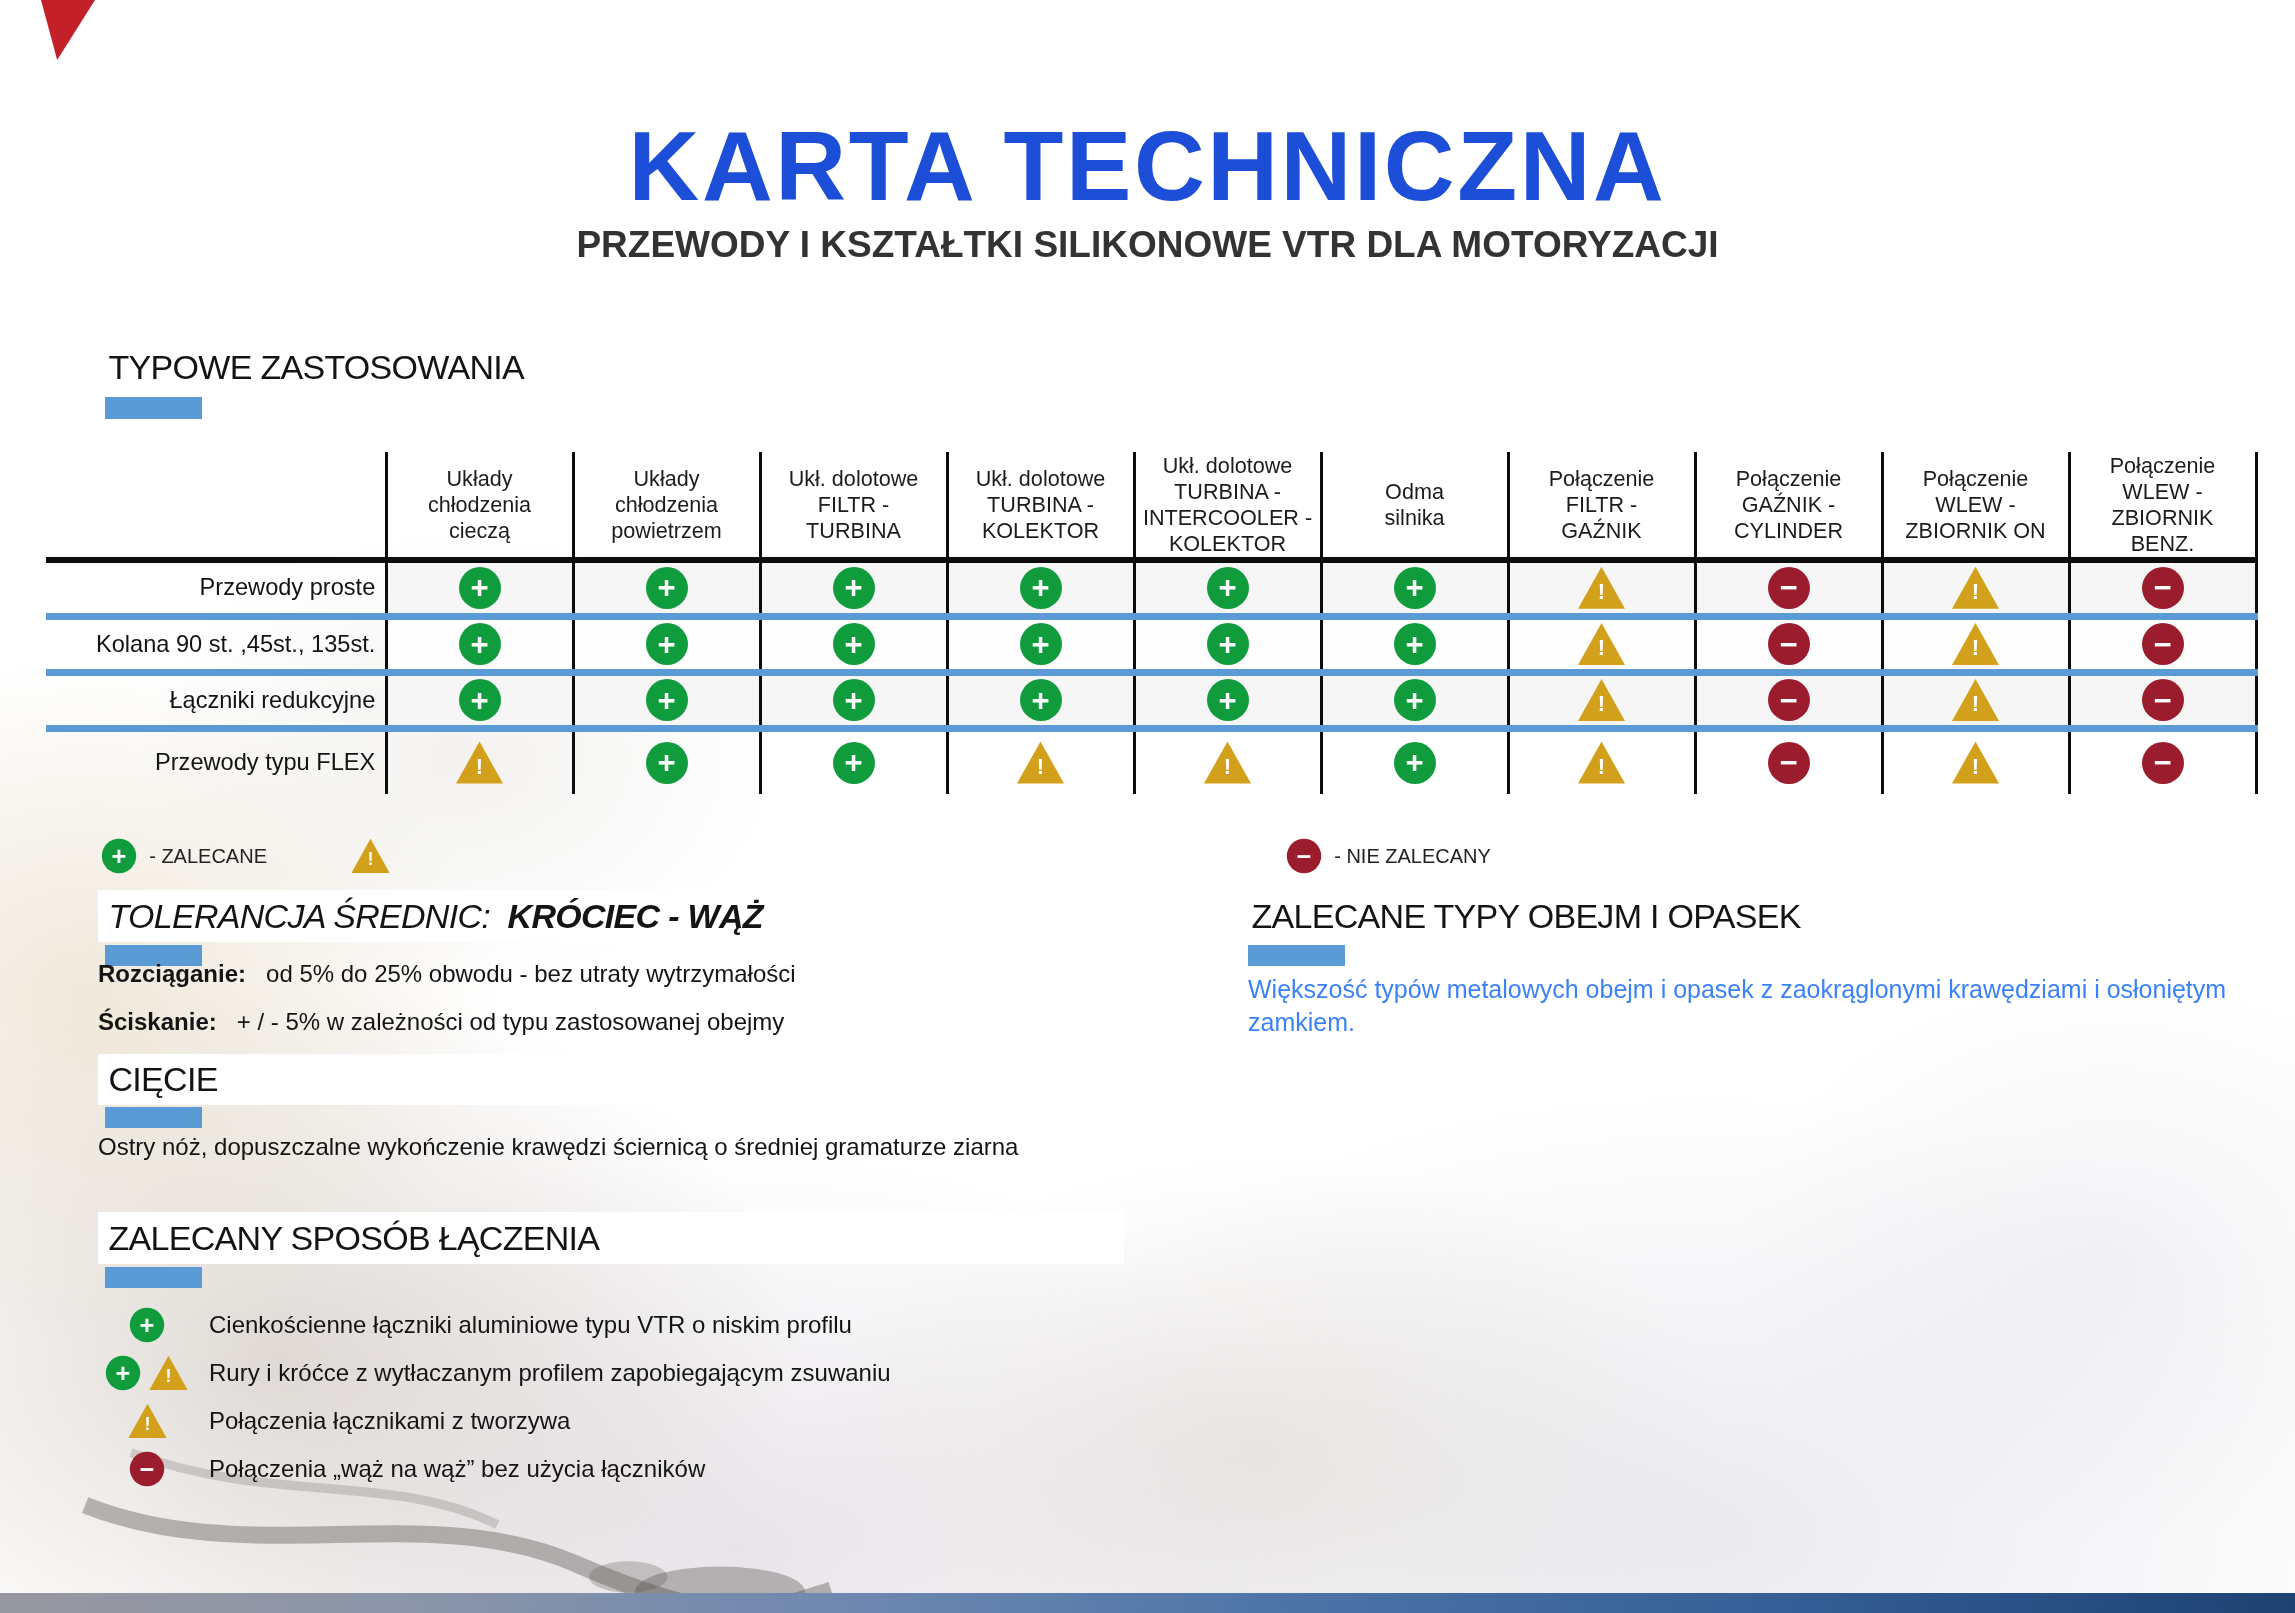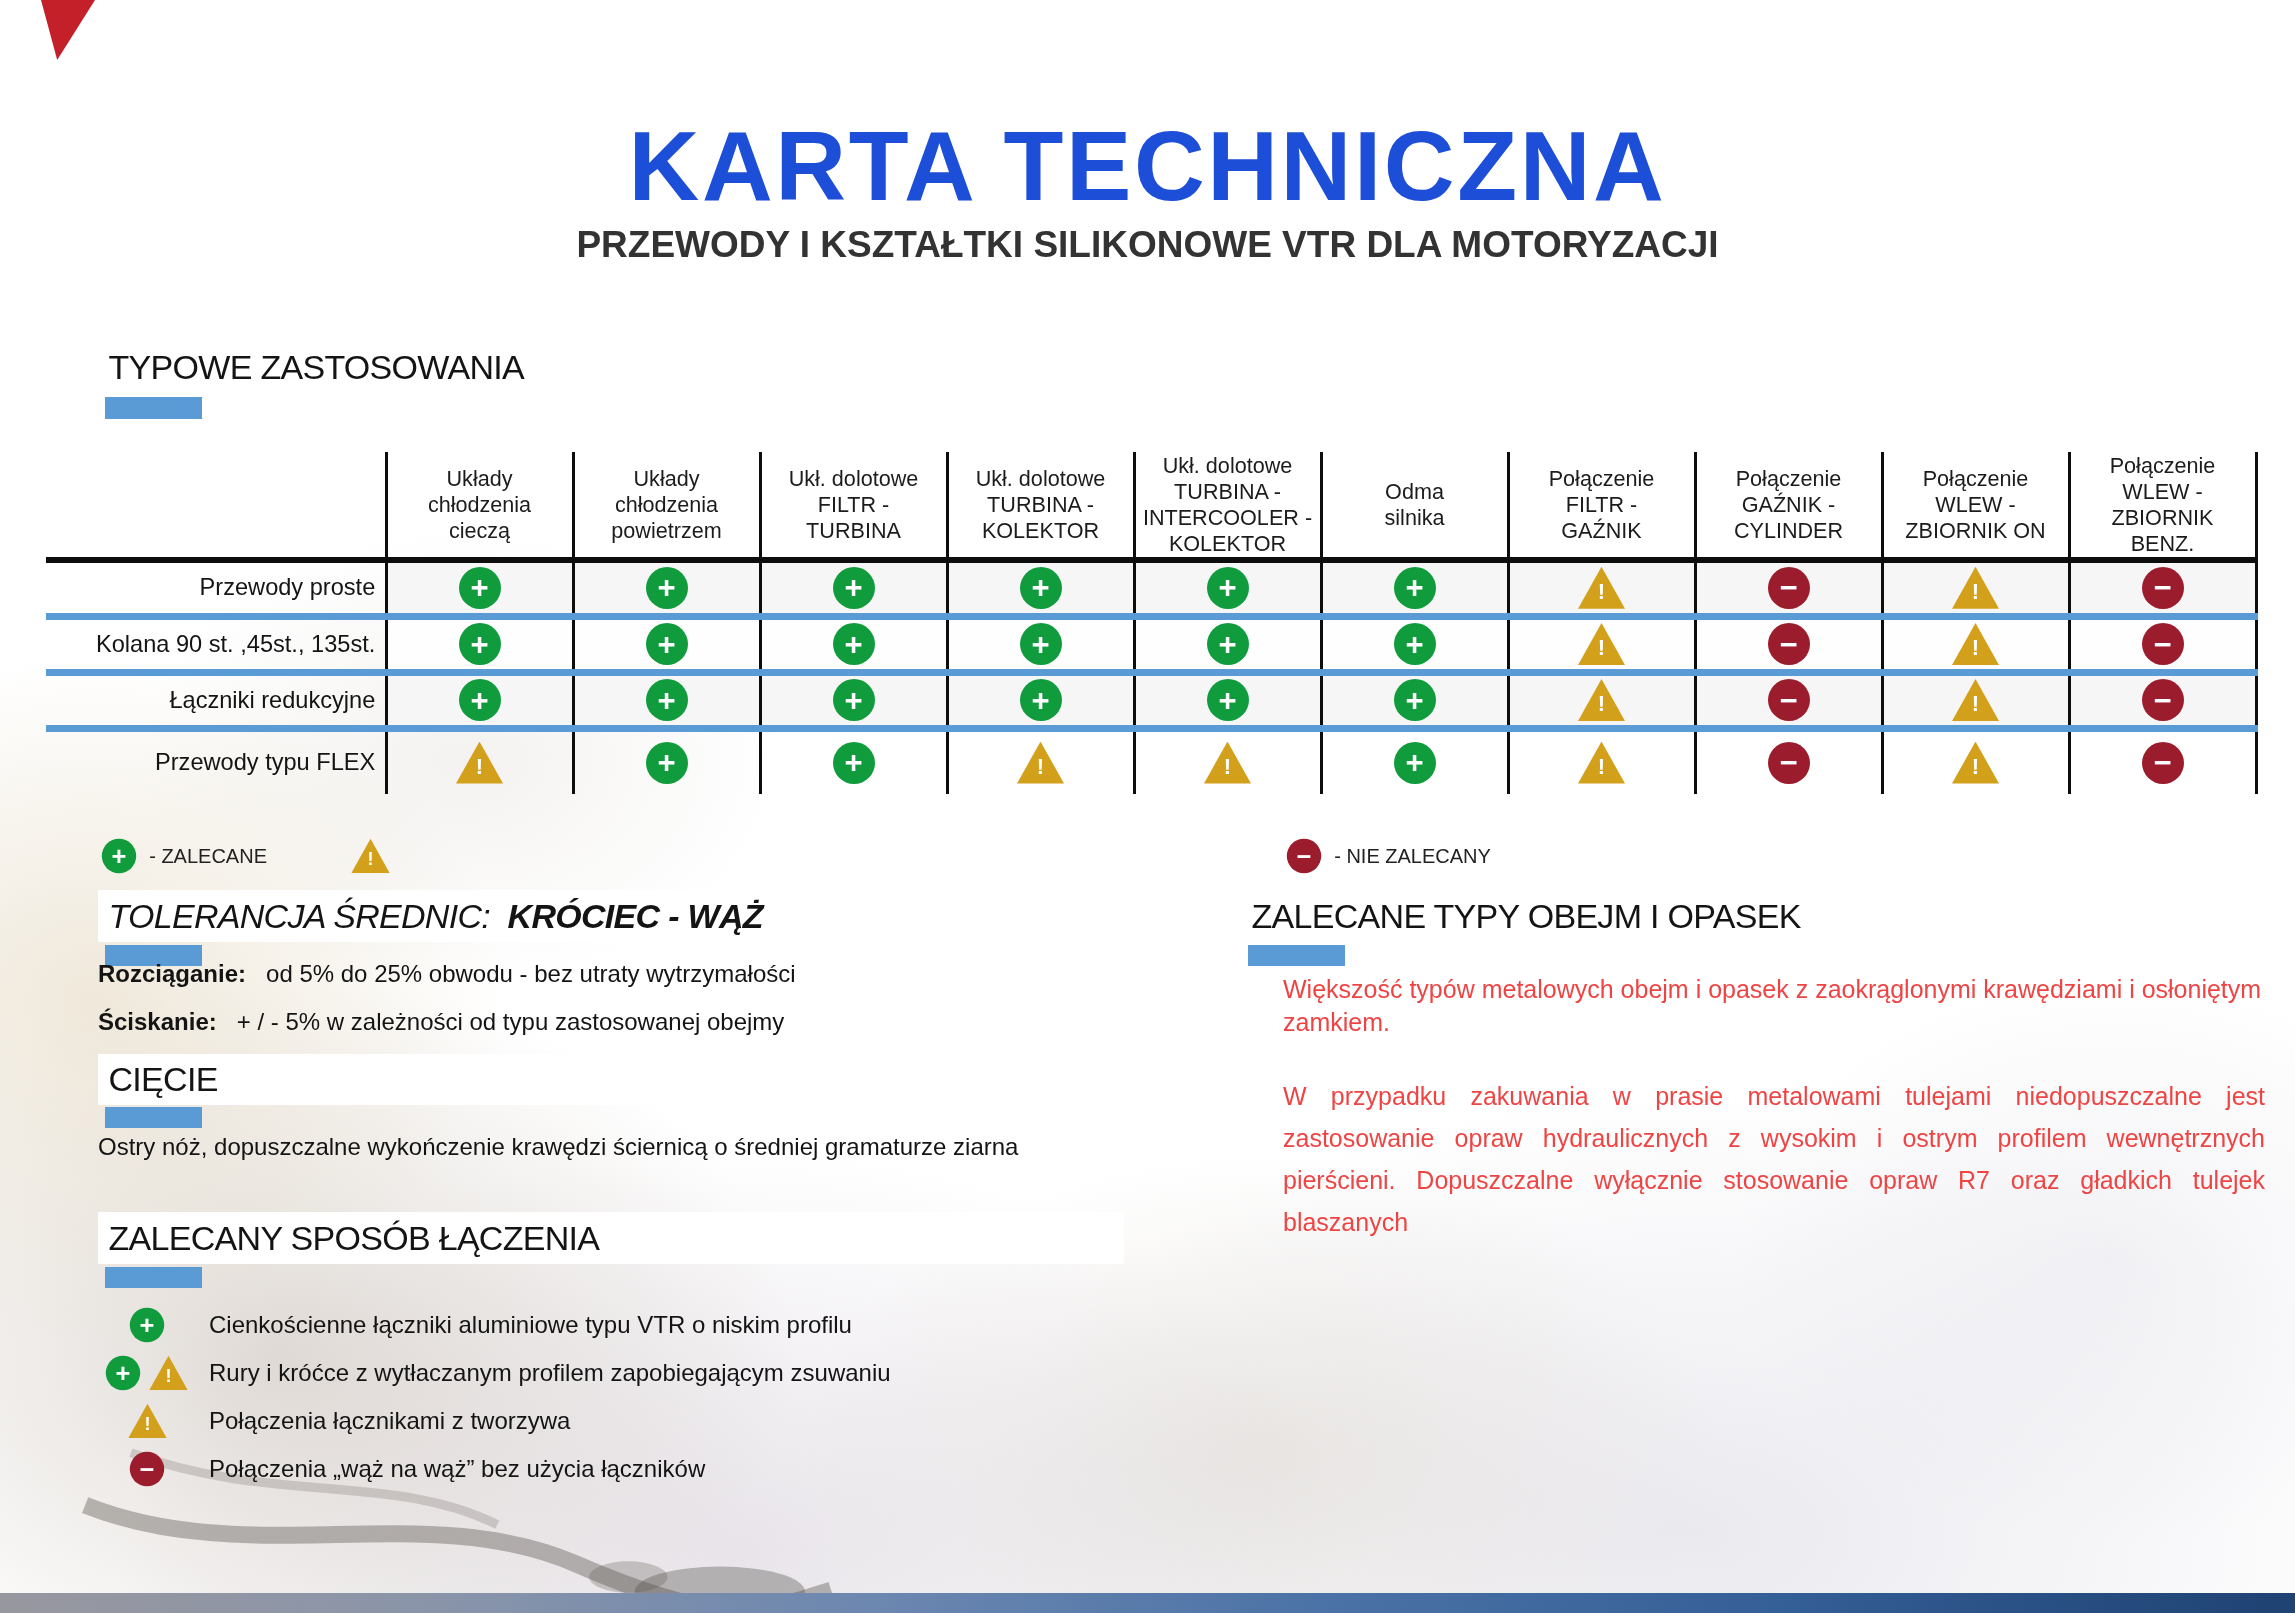--- a/index.html
+++ b/index.html
@@ -62,21 +62,21 @@
   .ic-warn{width:47px;height:42px;background:#d3a01c;clip-path:polygon(50% 0,100% 100%,0 100%);
     font-size:22px;align-items:flex-end;padding-bottom:3.9px;box-sizing:border-box;}
   .ic.sm{transform:scale(.82);}
   
   .legend{position:absolute;left:98px;top:833px;width:2134px;height:46px;}
   .legend .li{position:absolute;display:flex;align-items:center;gap:9.2px;height:46px;}
   .legend .li .t{font-size:20px;color:#222;white-space:nowrap;}
   
   .tline{position:absolute;font-size:24px;color:#141414;line-height:33px;}
   .tline b{font-weight:700;}
-  .para{position:absolute;font-size:25px;color:#ef4444;line-height:33px;margin-left:35px;}
+  .para{position:absolute;font-size:25px;color:#3b82f6;line-height:33px;}
   .para.just{text-align:justify;line-height:42px;}
   
   .jlist{position:absolute;left:98px;top:1301px;width:1113px;}
   .jitem{display:flex;align-items:center;height:48px;}
   .jicons{width:98px;display:flex;align-items:center;justify-content:center;gap:1.3px;flex:0 0 98px;}
   .jtext{font-size:24px;color:#141414;margin-left:13px;white-space:nowrap;}
 </style>
 </head>
 <body>
 
@@ -268,17 +268,16 @@
         </span>
         <span class="jtext">Połączenia „wąż na wąż” bez użycia łączników</span>
       </div>
     </div>
 
   <div class="band" style="left:1241px;top:890px;width:998px;height:52px;">
     <span class="h">ZALECANE TYPY OBEJM I OPASEK</span>
   </div>
   <div class="bluebar" style="left:1248px;top:945px;width:97px;height:21px;"></div>
   <div class="para" style="left:1248px;top:973px;width:982px;">Większość typów metalowych obejm i opasek  z zaokrąglonymi krawędziami i osłoniętym zamkiem.</div>
-  <div class="para just" style="left:1248px;top:1075px;width:982px;">W przypadku zakuwania w prasie metalowami tulejami niedopuszczalne jest zastosowanie opraw hydraulicznych z wysokim i ostrym profilem wewnętrznych pierścieni. Dopuszczalne wyłącznie stosowanie opraw R7 oraz gładkich tulejek blaszanych</div>
 
   <div class="bottom-bar"></div>
 </div>
 
 
 </body></html>

